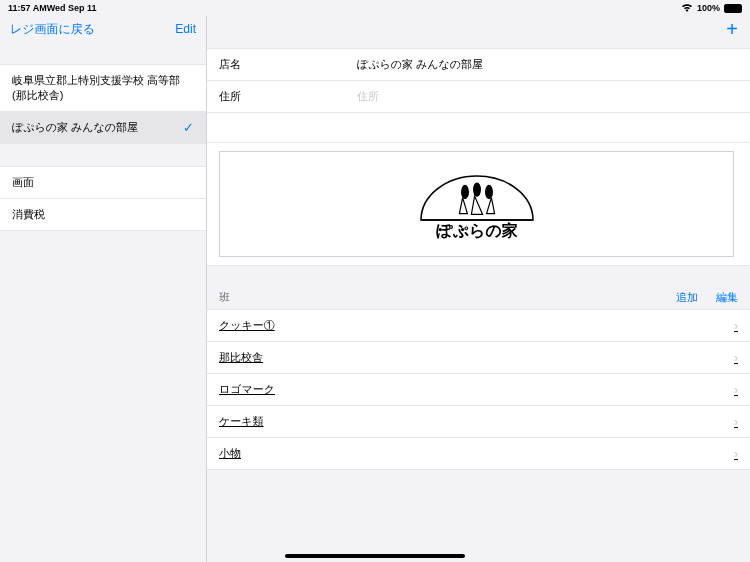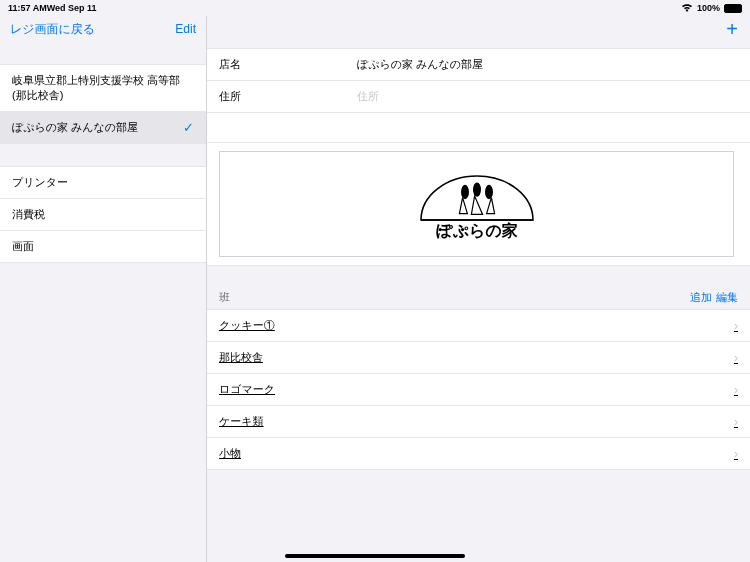--- a/index.html
+++ b/index.html
@@ -115,21 +115,21 @@
     .logo-svg { width: 160px; height: 80px; }
     .section-header {
       display: flex;
       align-items: center;
       padding: 6px 12px 4px;
       font-size: 11px;
       color: #6d6d72;
       margin-top: 18px;
     }
     .section-title { flex: 1; }
-    .section-action { color: #007aff; margin-left: 4px; }
+    .section-action { color: #007aff; margin-left: 18px; }
     .group-item {
       background: #fff;
       padding: 8px 12px;
       font-size: 11px;
       color: #000;
       border-bottom: 0.5px solid #e5e5ea;
       display: flex;
       justify-content: space-between;
       align-items: center;
       min-height: 30px;
@@ -181,27 +181,24 @@
         <span>岐阜県立郡上特別支援学校 高等部(那比校舎)</span>
       </div>
       <div class="list-item selected">
         <span>ぽぷらの家 みんなの部屋</span>
         <span class="checkmark">✓</span>
       </div>
     </div>
     <div class="section-gap"></div>
     <div>
       <div class="list-item">
-        <span>プリンター</span>
+        <span>画面</span>
       </div>
       <div class="list-item">
         <span>消費税</span>
-      </div>
-      <div class="list-item">
-        <span>画面</span>
       </div>
     </div>
   </div>
 
   <div class="main">
     <div class="main-header">
       <span class="add-btn">+</span>
     </div>
     <div class="main-content">
       <div class="form-section">

